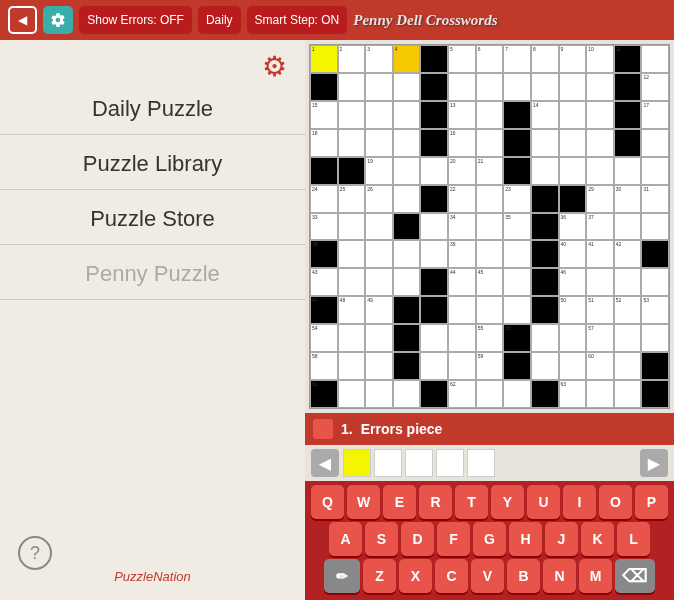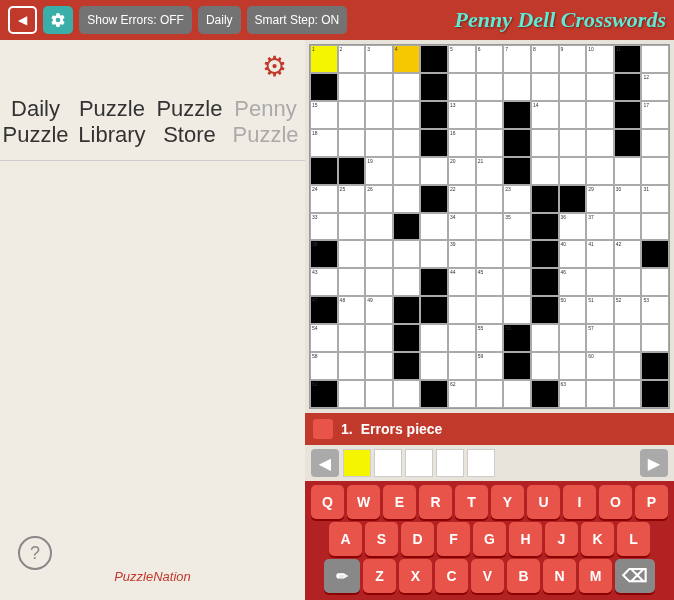--- a/index.html
+++ b/index.html
@@ -17,43 +17,43 @@
     .header {
       background: #c0392b;
       height: 40px;
       display: flex;
       align-items: center;
       padding: 0 8px;
       gap: 6px;
     }
     .header-title {
       flex: 1;
-      text-align: right;
+      text-align: left;
       font-family: Georgia, serif;
       font-style: italic;
-      font-size: 22px;
-      color: #5eead4;
+      font-size: 15px;
+      color: #e5e5e5;
       font-weight: bold;
       text-shadow: 1px 1px 2px rgba(0,0,0,0.4);
     }
     .header-btn {
       background: #3aafa9;
       border: none;
       border-radius: 5px;
       color: white;
       padding: 4px 8px;
       font-size: 12px;
       cursor: pointer;
       display: flex;
       align-items: center;
       justify-content: center;
       height: 28px;
     }
     .header-btn.red { background: #c0392b; border: 2px solid white; }
-    .header-btn.teal { background: #737373; text-align: center; }
+    .header-btn.teal { background: #b91c1c; text-align: center; }
     .gear-header-btn {
       background: #3aafa9;
       border: none;
       border-radius: 5px;
       width: 30px;
       height: 28px;
       display: flex;
       align-items: center;
       justify-content: center;
       cursor: pointer;
@@ -79,21 +79,21 @@
     .gear-top-right {
       position: absolute;
       top: 10px;
       right: 18px;
       font-size: 28px;
       color: #c0392b;
       cursor: pointer;
     }
     .menu-list {
       display: flex;
-      flex-direction: row;
+      flex-direction: column;
       width: 100%;
       margin-top: 30px;
     }
     .menu-item {
       text-align: center;
       padding: 16px 0 12px;
       font-size: 22px;
       color: #333;
       cursor: pointer;
       border-bottom: 1px solid #ccc;

